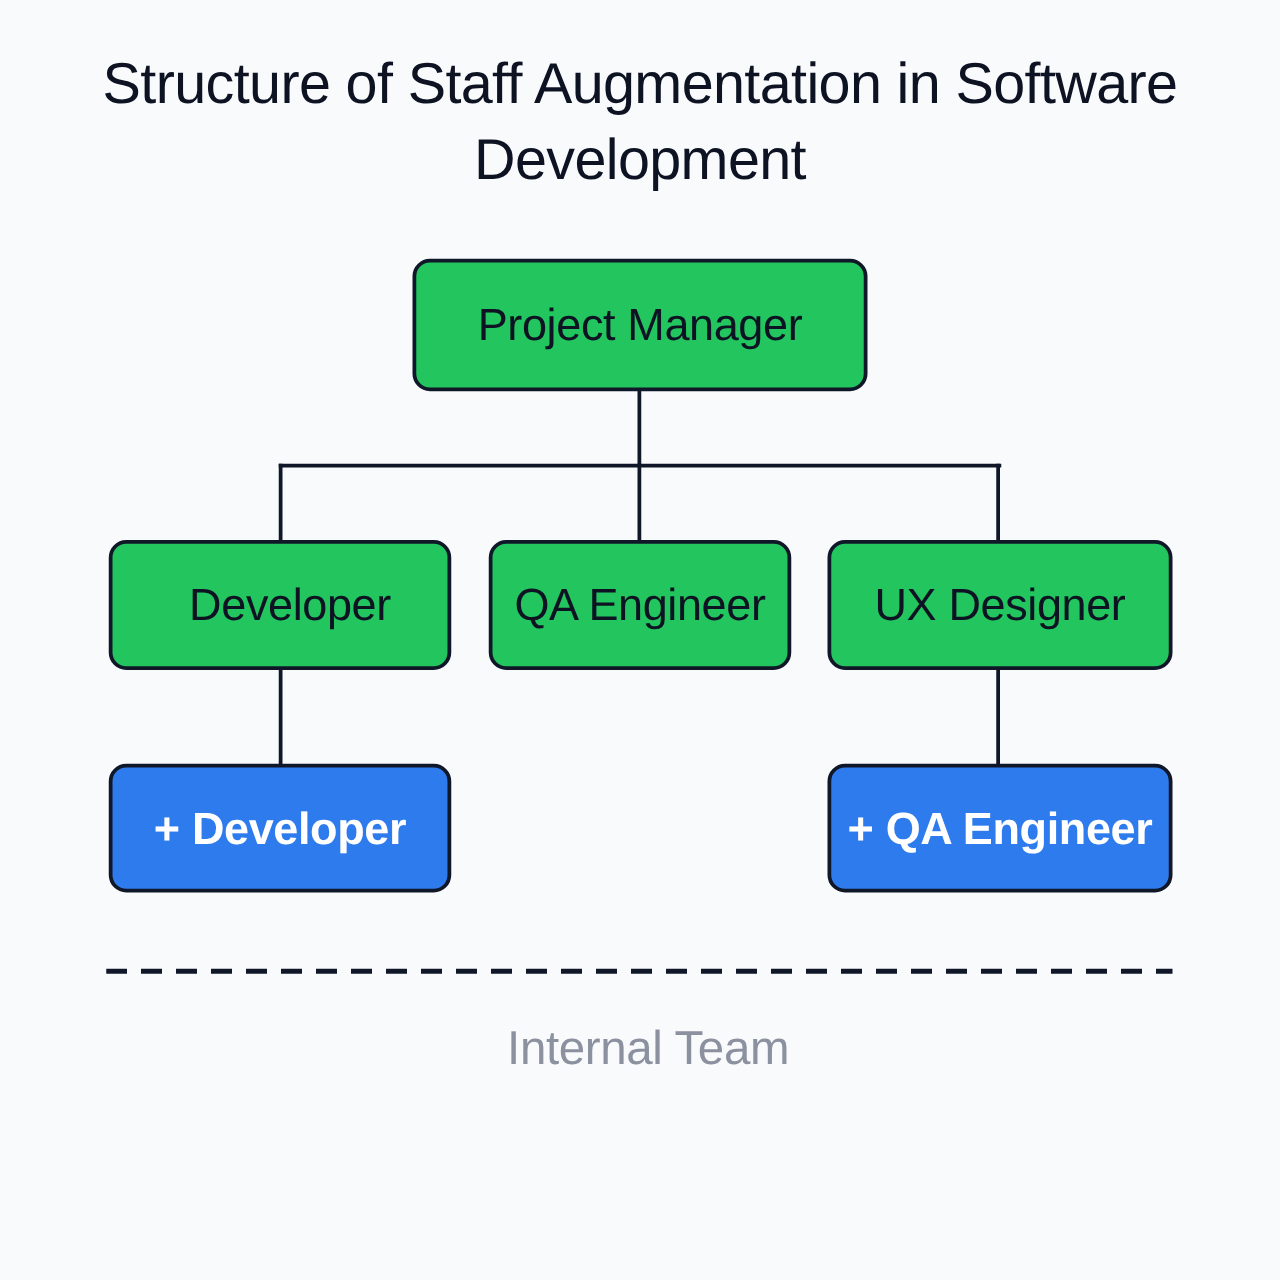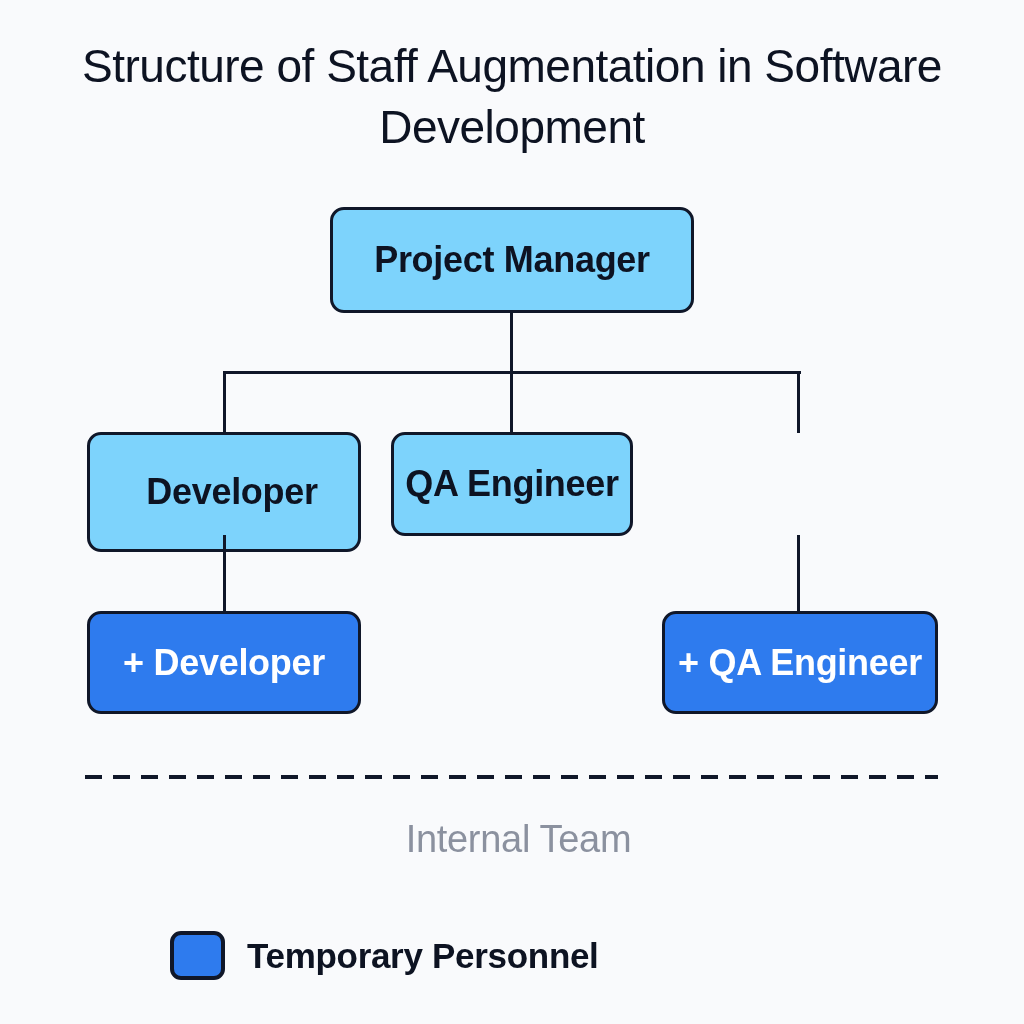--- a/index.html
+++ b/index.html
@@ -28,28 +28,28 @@
     width:880px;
     text-align:center;
     font-size:46px;
     line-height:1.32;
     font-weight:400;
     color:var(--ink);
     letter-spacing:-0.5px;
   }
   .node{
     position:absolute;
-    background:#7dd3fc;
+    background:#22c55e;
     border:3px solid var(--outline);
     border-radius:14px;
     display:flex;
     align-items:center;
     justify-content:center;
     font-size:36px;
-    font-weight:700;
+    font-weight:400;
     color:var(--ink);
     letter-spacing:-0.3px;
   }
   .node.temp{
     background:var(--blue);
     color:#ffffff;
     font-weight:700;
   }
   .line{
     position:absolute;
@@ -109,39 +109,38 @@
   <div class="node" style="left:330px;top:207px;width:364px;height:106px;">
     <span>Project Manager</span>
   </div>
 
   <div class="line v" style="left:510px;top:312px;height:60px;"></div>
   <div class="line h" style="left:223px;top:371px;width:578px;"></div>
   <div class="line v" style="left:223px;top:371px;height:62px;"></div>
   <div class="line v" style="left:510px;top:371px;height:62px;"></div>
   <div class="line v" style="left:797px;top:371px;height:62px;"></div>
 
-  <div class="node" style="left:87px;top:432px;width:274px;height:120px;padding-left:16px;">
+  <div class="node" style="left:87px;top:432px;width:274px;height:104px;padding-left:16px;">
     <span>Developer</span>
   </div>
   <div class="node" style="left:391px;top:432px;width:242px;height:104px;">
     <span>QA Engineer</span>
+  </div>
+  <div class="node" style="left:662px;top:432px;width:276px;height:104px;">
+    <span>UX Designer</span>
   </div>
 
   <div class="line v" style="left:223px;top:535px;height:77px;"></div>
   <div class="line v" style="left:797px;top:535px;height:77px;"></div>
 
   <div class="node temp" style="left:662px;top:611px;width:276px;height:103px;">
     <span>+ QA Engineer</span>
   </div>
   <div class="node temp" style="left:87px;top:611px;width:274px;height:103px;">
     <span>+ Developer</span>
   </div>
 
   <div class="divider"></div>
 
   <div class="internal-team">Internal Team</div>
 
-  <div class="legend">
-    <div class="legend-swatch"></div>
-    <div class="legend-label">Temporary Personnel</div>
-  </div>
 
 </div>
 
 </body></html>

